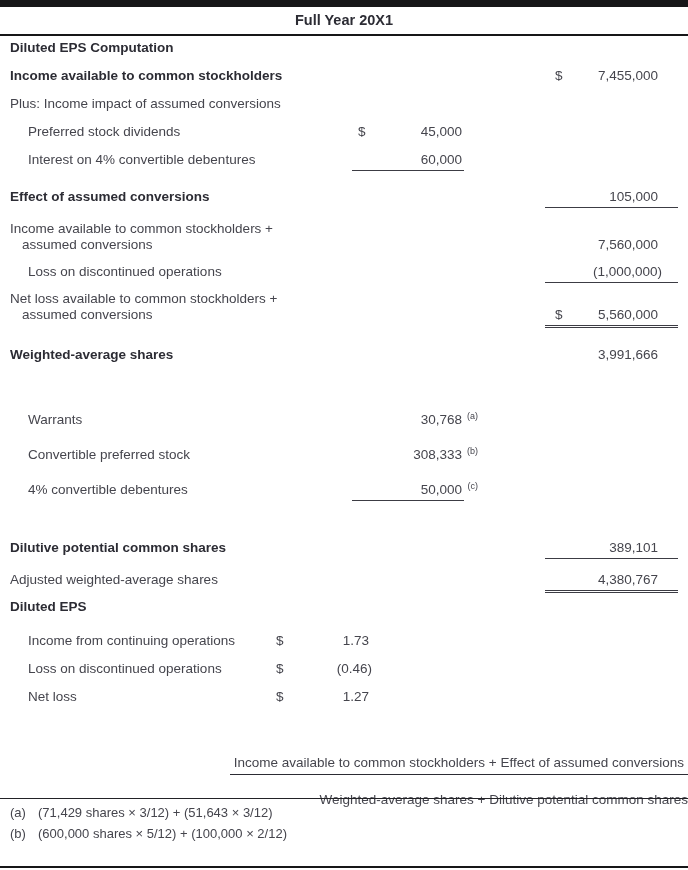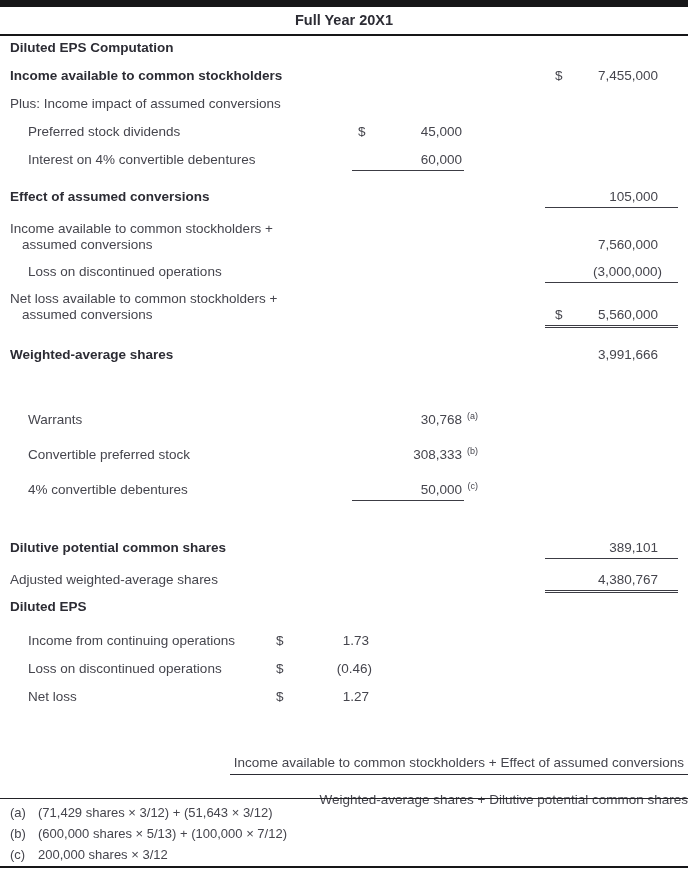--- a/index.html
+++ b/index.html
@@ -99,21 +99,21 @@
   <div class="row" style="top:221px">
     <div class="lbl">
       <span>Income available to common stockholders +</span>
       <span class="cont">assumed conversions</span>
     </div>
     <span class="cell ramt t2">7,560,000</span>
   </div>
 
   <div class="row" style="top:264px">
     <div class="lbl ind">Loss on discontinued operations</div>
-    <span class="cell ramt paren u1">(3,000,000)</span>
+    <span class="cell ramt paren u1">(1,000,000)</span>
   </div>
 
   <div class="row" style="top:291px">
     <div class="lbl">
       <span>Net loss available to common stockholders +</span>
       <span class="cont">assumed conversions</span>
     </div>
     <span class="cell rdol t2">$</span>
     <span class="cell ramt t2 u2">5,560,000</span>
   </div>
@@ -176,21 +176,18 @@
     <span class="eq-num">Income available to common stockholders + Effect of assumed conversions</span>
     <span class="eq-den">Weighted-average shares + Dilutive potential common shares</span>
   </div>
 
   <div class="hrule" style="top:798px"></div>
 
   <div class="footnote" style="top:806px">
     <span class="fn-marker">(a)</span><span class="fn-text">(71,429 shares × 3/12) + (51,643 × 3/12)</span>
   </div>
   <div class="footnote" style="top:827px">
-    <span class="fn-marker">(b)</span><span class="fn-text">(600,000 shares × 5/13) + (100,000 × 7/12)</span>
-  </div>
-  <div class="footnote" style="top:848px">
-    <span class="fn-marker">(c)</span><span class="fn-text">200,000 shares × 3/12</span>
+    <span class="fn-marker">(b)</span><span class="fn-text">(600,000 shares × 5/12) + (100,000 × 2/12)</span>
   </div>
 
   <div class="hrule thick" style="top:866px"></div>
 
 </div>
 
 </body></html>

